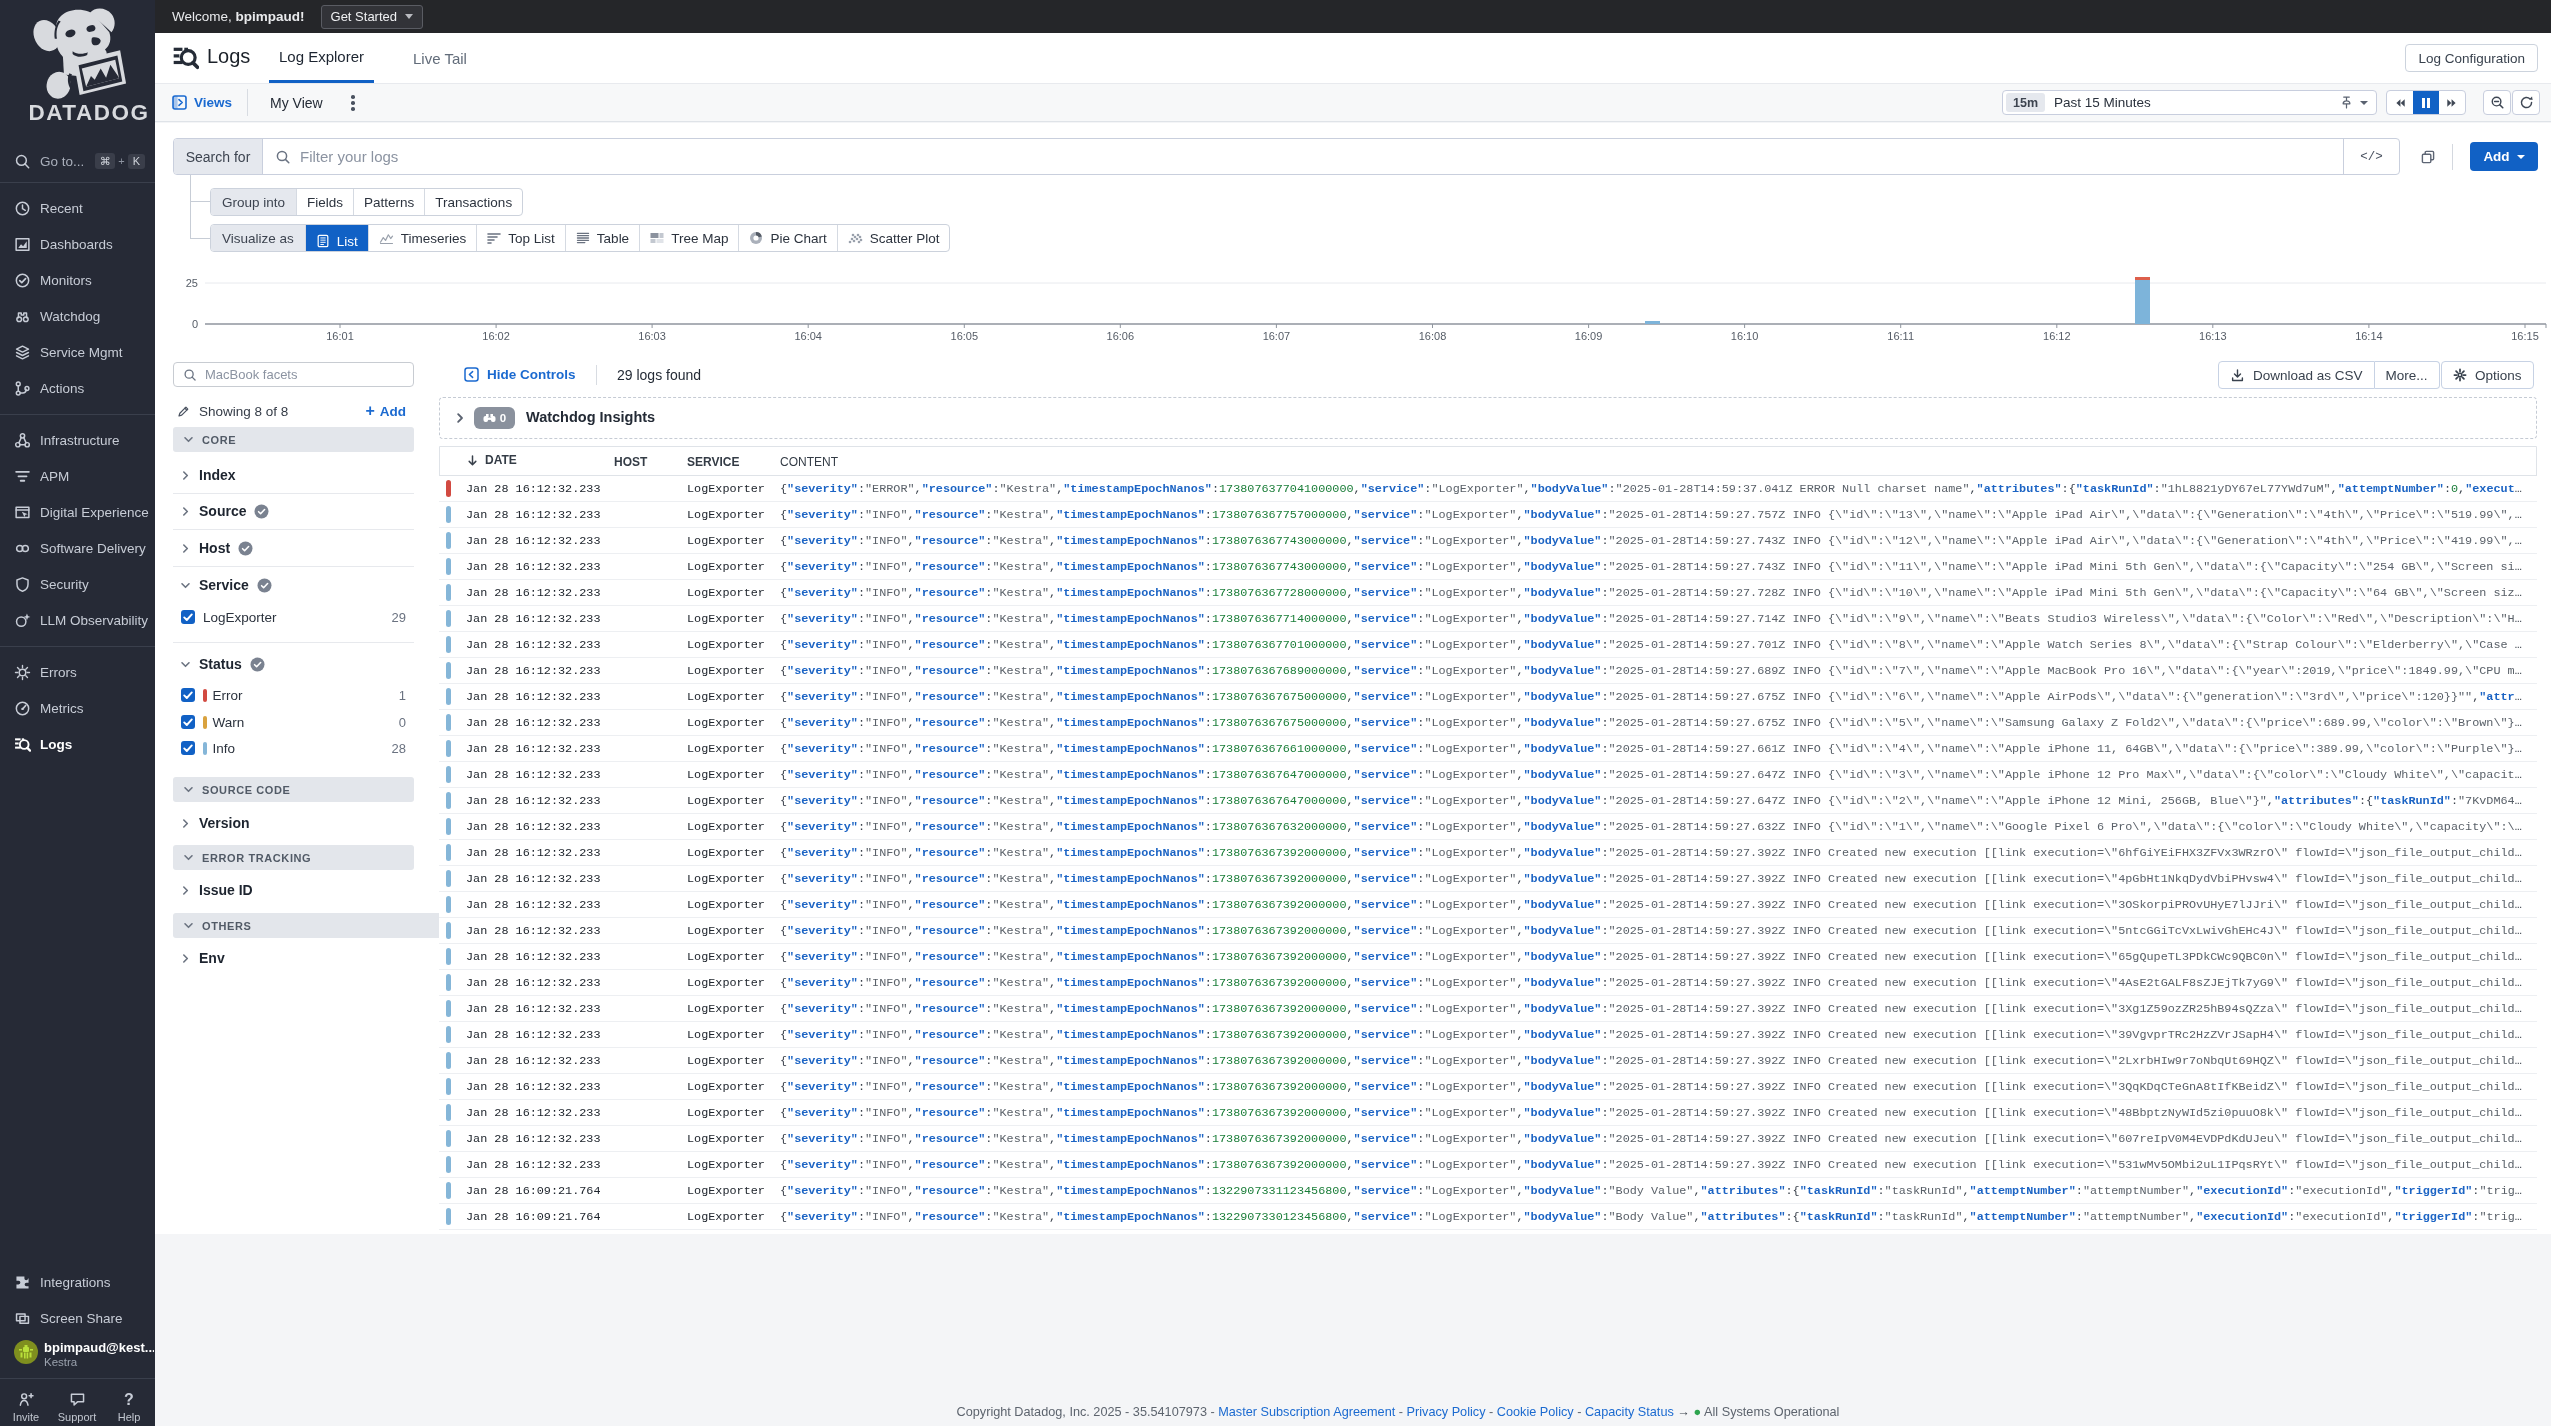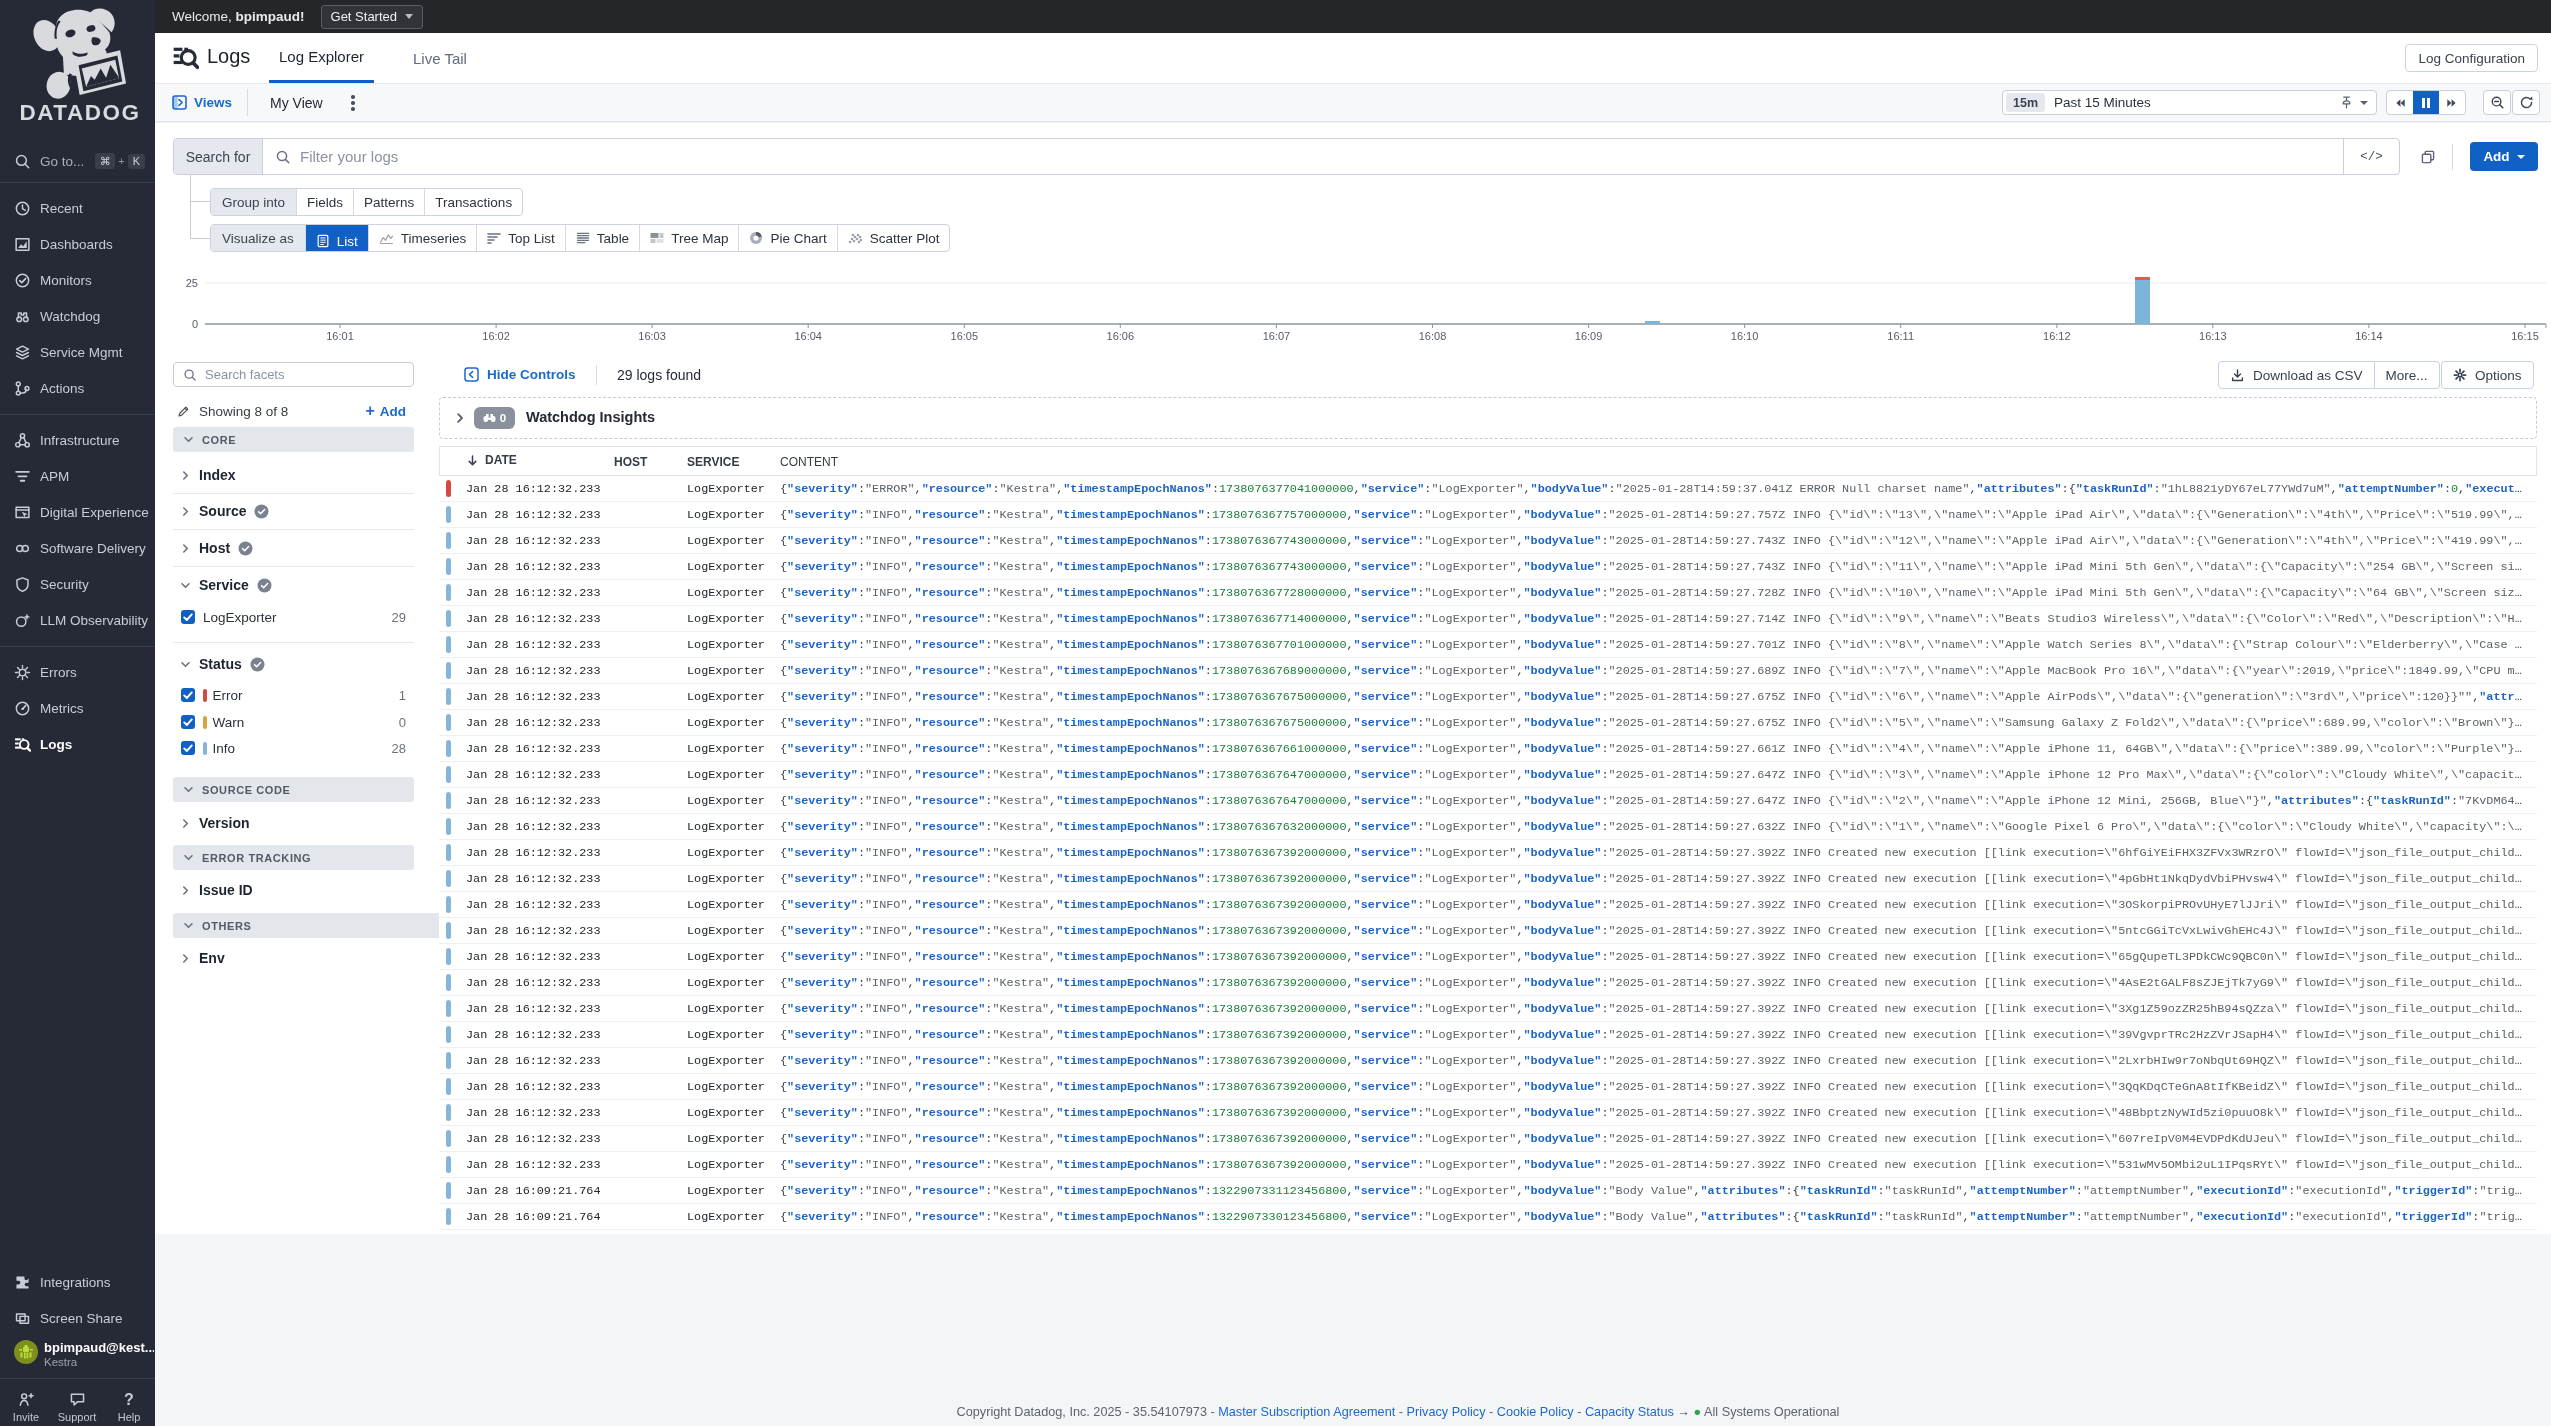--- a/index.html
+++ b/index.html
@@ -60,21 +60,21 @@
 <path d="M63 30 C66 29 70 30 71 32.5 C71 35.5 68 37.5 65 37 C62.5 36.5 62 32.5 63 30 Z"></path>
 <path d="M45 42.5 C49 45.5 55 45.5 59 43.5 L58.5 46 C54 48.5 48 48 45 45 Z"></path>
 <path d="M32 14 C29 18 27.5 25 28.5 31 L30.5 31 C29.5 25 30.5 19 34 15 Z"></path>
 <path d="M42 63 C40 67 40 73 43.5 78 L45.5 77 C42.5 72.5 42.5 67 44.5 64 Z"></path>
 <path d="M50.5 55.5 L86.5 46.5 L91 70.5 L55 79.5 Z"></path>
 </g>
 <path d="M53.5 58.5 L84.5 50.5 L88 67.5 L57.5 75.5 Z" fill="#d8dade"></path>
 <path d="M57.5 75.5 L62 65.5 L65.5 69 L71 58.5 L76 67 L80 55 L87.3 66 L88 67.5 Z" fill="#262a36"></path>
 </svg>
     </div>
-<div class="abs" style="left:3px;top:100px;width:154px;text-align:center;color:#d8dade;font-size:22.5px;font-weight:bold;letter-spacing:1.5px">DATADOG</div>
+<div class="abs" style="left:12px;top:100px;width:154px;text-align:center;color:#d8dade;font-size:22.5px;font-weight:bold;letter-spacing:1.5px">DATADOG</div>
 <div class="item" style="top:146px">
       <span class="ic">
         <svg width="17" height="17" viewBox="0 0 16 16">
           <circle cx="7" cy="7" r="4.6" fill="none" stroke="#c7ccd6" stroke-width="1.4"></circle>
           <path d="M10.4 10.4l3.4 3.4" fill="none" stroke="#c7ccd6" stroke-width="1.4" stroke-linecap="round" stroke-linejoin="round"></path>
         </svg>
       </span>
       <span style="color:#aab0bc">Go to...</span>
       <span style="margin-left:auto;margin-right:10px;display:flex;gap:3px;align-items:center;font-size:11px;color:#cfd3da">
         <span style="background:#3a3e4a;border-radius:3px;padding:1.5px 4.5px">⌘</span>
@@ -496,21 +496,21 @@
       <rect x="1490" y="63" width="15" height="3" fill="#7db4da"></rect>
     </svg>
 <div id="facets">
 <div class="abs" style="left:0;top:0;width:241px;height:25px;border:1px solid #c8ccd2;border-radius:4px;background:#fff;display:flex;align-items:center;gap:8px;padding-left:9px">
         <span>
           <svg width="14" height="14" viewBox="0 0 16 16">
             <circle cx="7" cy="7" r="4.6" fill="none" stroke="#6a7382" stroke-width="1.5"></circle>
             <path d="M10.4 10.4l3.4 3.4" fill="none" stroke="#6a7382" stroke-width="1.5" stroke-linecap="round" stroke-linejoin="round"></path>
           </svg>
         </span>
-        <span style="color:#8b93a1;font-size:13px">Search facets</span>
+        <span style="color:#8b93a1;font-size:13px">MacBook facets</span>
       </div>
 <div class="abs" style="left:3px;top:36px;width:238px;height:26px;display:flex;align-items:center;gap:8px">
   <svg width="15" height="15" viewBox="0 0 16 16">
           <path d="M3.2 12.8l.9-2.9 6.5-6.5 2 2-6.5 6.5z" fill="none" stroke="#4a5260" stroke-width="1.3" stroke-linecap="round" stroke-linejoin="round"></path>
           <path d="M9.5 4.5l2 2" fill="none" stroke="#4a5260" stroke-width="1.3" stroke-linecap="round" stroke-linejoin="round"></path>
         </svg>
         <span style="font-size:13.5px;color:#353c47">Showing 8 of 8</span>
   <span style="margin-left:auto;padding-right:8px;color:#1b6ad0;font-size:13.5px;font-weight:bold;display:flex;align-items:center;gap:5px"><span style="font-size:16px">+</span> Add</span>
 </div>
 <div class="fhead abs" style="left:0;top:65px;width:241px"><span style="margin-right:8px;display:flex">

